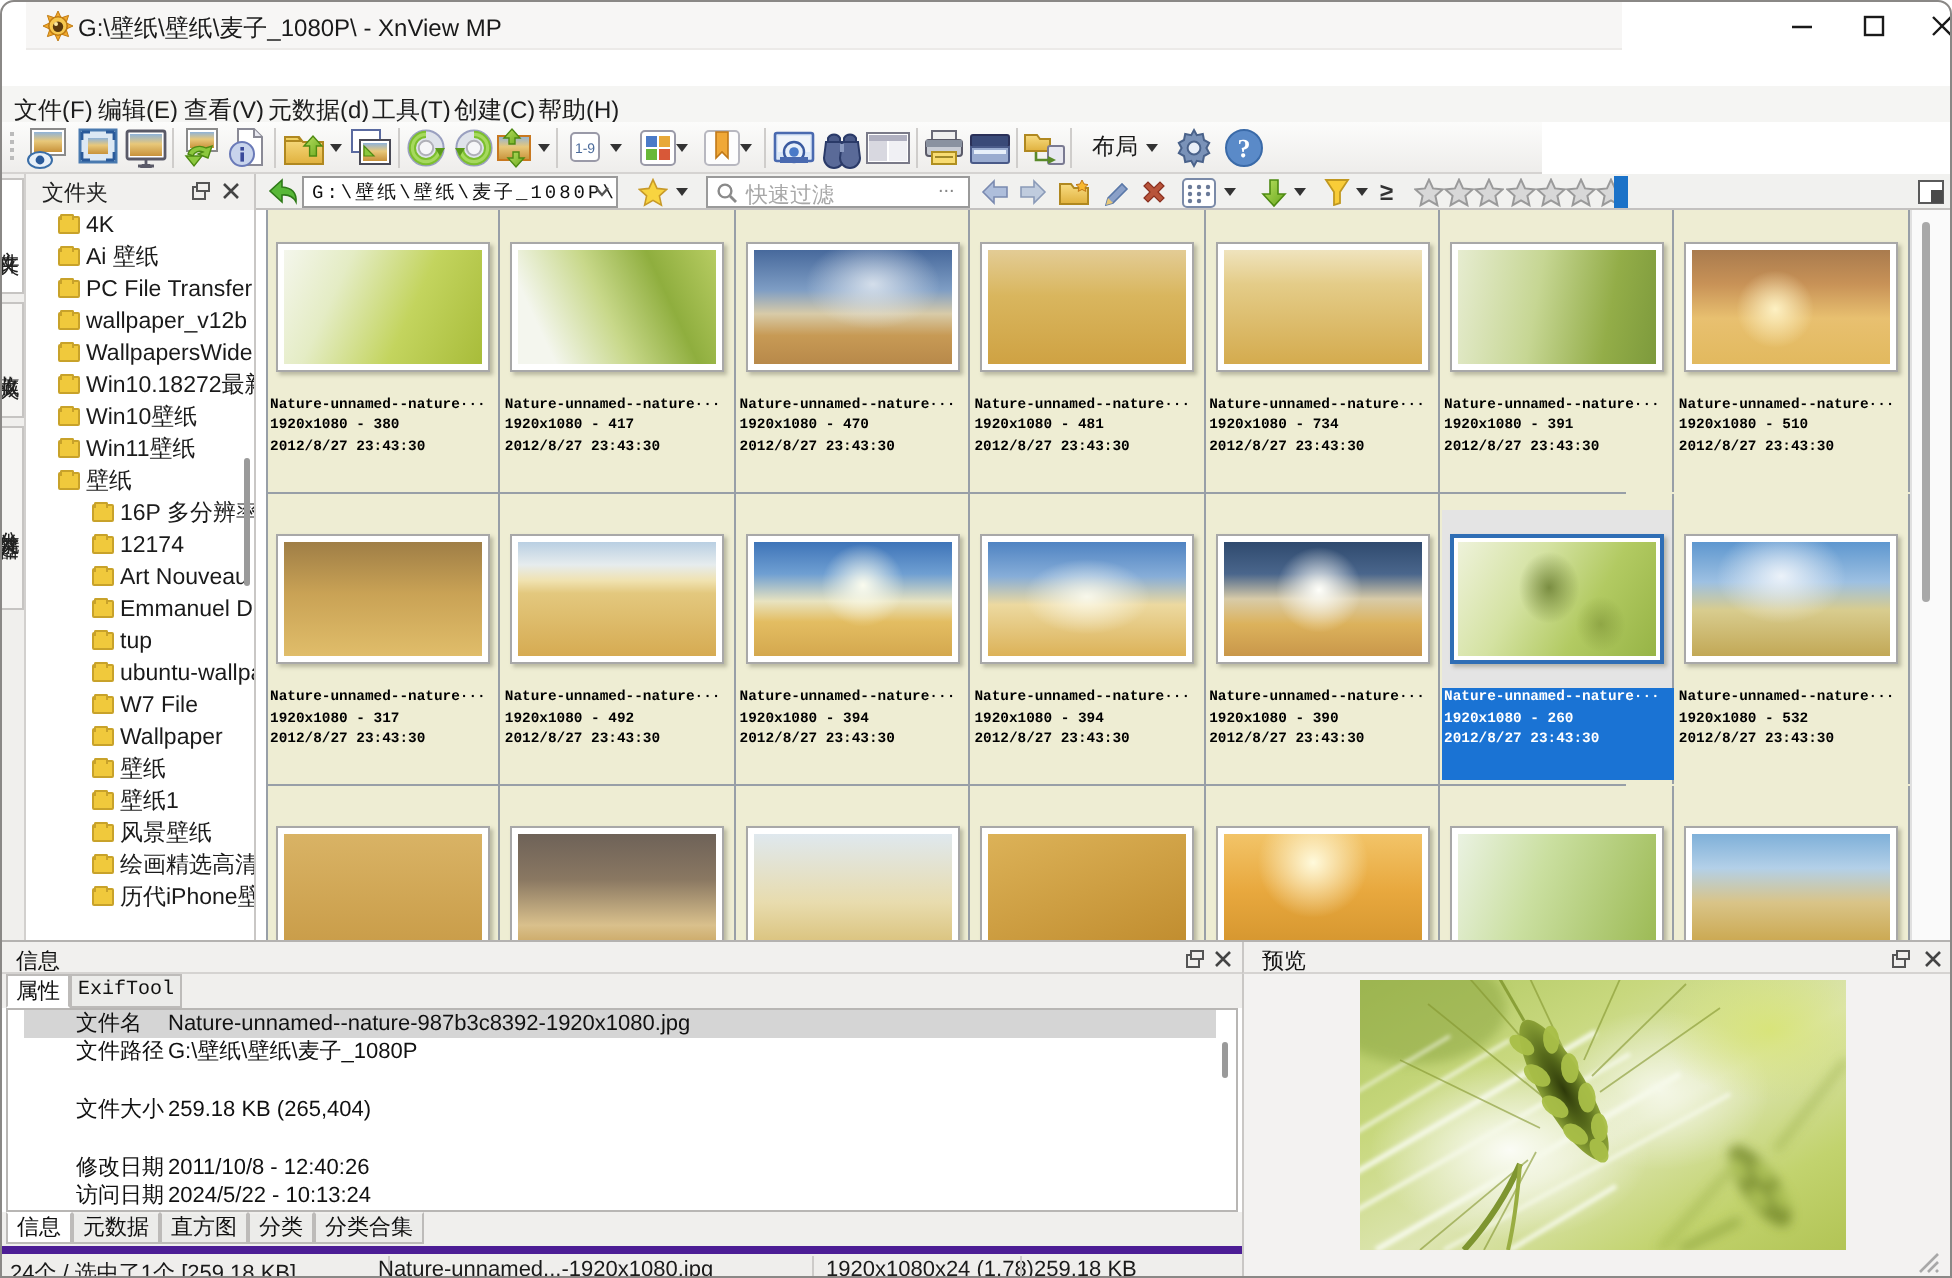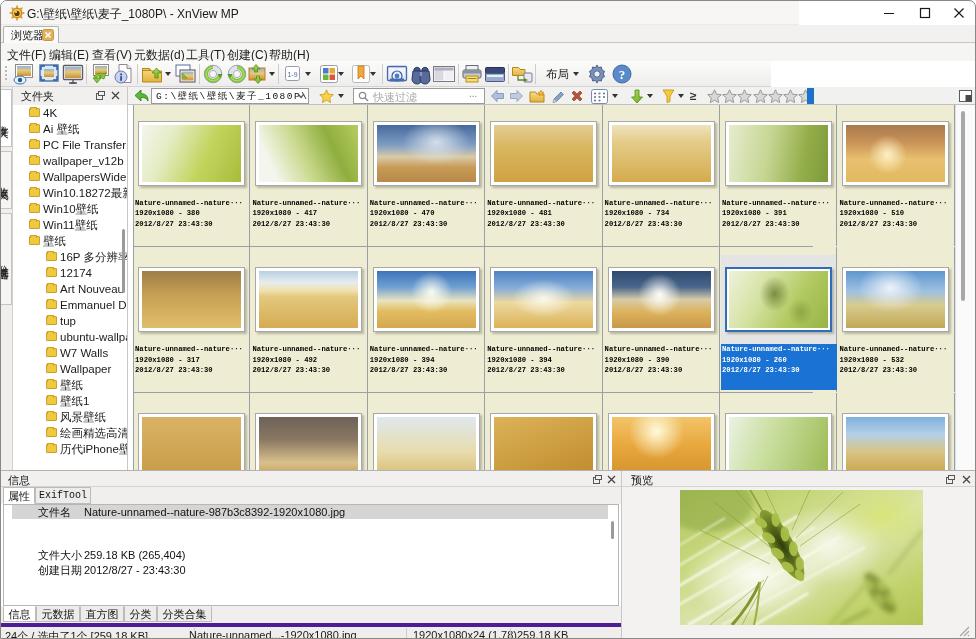--- a/index.html
+++ b/index.html
@@ -1,20 +1,20 @@
 <!DOCTYPE html>
 <html><head><meta charset="utf-8">
 <style>
 *{margin:0;padding:0;box-sizing:border-box}
 html,body{width:976px;height:639px;overflow:hidden;background:#fff}
 body{font-family:"Liberation Sans",sans-serif;color:#111;position:relative}
 .ab{position:absolute}
 #win{position:absolute;left:0;top:0;width:976px;height:639px;border:1px solid #8a8886;background:#fff;border-radius:7px 7px 0 0;overflow:hidden}
 
-#titlebar{left:0;top:0;width:798px;height:24px;background:#f7f6f5;border-bottom:1px solid #eceae8}
+#titlebar{left:12px;top:0;width:798px;height:24px;background:#f7f6f5;border-bottom:1px solid #eceae8}
 #titletxt{left:26px;top:5px;font-size:12px;color:#1a1a1a}
 
 #tabbar{left:0;top:24px;width:974px;height:18px;background:#f2f1ef;border-bottom:1px solid #c9c7c5}
 #tab1{left:2px;top:1px;width:56px;height:17px;background:#fbfbfa;border:1px solid #b3b1af;border-bottom:none;border-radius:2px 2px 0 0;font-size:11px;line-height:16px;padding-left:7px}
 
 #menubar{left:0;top:42px;width:974px;height:18px;background:#f5f5f3;font-size:12px;color:#1c1c1c}
 #menubar span{position:absolute;top:4px}
 
 #toolbar{left:0;top:60px;width:770px;height:26px;background:linear-gradient(#fcfcfb,#eeedeb);border-bottom:1px solid #d5d3d1}
 .tsep{position:absolute;top:3px;width:1px;height:20px;background:#cfcdcb}
@@ -85,26 +85,20 @@
   <svg class="ab" style="left:882px;top:6px" width="12" height="12" viewBox="0 0 12 12">
         <path d="M1 6.5 h10" stroke="#1a1a1a" stroke-width="1.2" fill="none"></path>
       </svg>
   <svg class="ab" style="left:918px;top:6px" width="12" height="12" viewBox="0 0 12 12">
         <rect x="1.5" y="1.5" width="9" height="9" fill="none" stroke="#1a1a1a" stroke-width="1.2"></rect>
       </svg>
   <svg class="ab" style="left:952px;top:6px" width="12" height="12" viewBox="0 0 12 12">
         <path d="M1.5 1.5 L10.5 10.5 M10.5 1.5 L1.5 10.5" stroke="#1a1a1a" stroke-width="1.2"></path>
       </svg>
 </div>
-<div class="ab" id="tabbar">
-      <div class="ab" id="tab1">浏览器<svg class="ab" style="left:38px;top:2px" width="12" height="12" viewBox="0 0 12 12">
-          <rect x="0.5" y="0.5" width="11" height="11" rx="2" fill="#e3b05c" stroke="#c89540"></rect>
-          <path d="M3.5 3.5 L8.5 8.5 M8.5 3.5 L3.5 8.5" stroke="#fff" stroke-width="1.6"></path>
-        </svg></div>
-    </div>
 <div class="ab" id="menubar">
       <span style="left:6px">文件(F)</span>
       <span style="left:48px">编辑(E)</span>
       <span style="left:91px">查看(V)</span>
       <span style="left:133px">元数据(d)</span>
       <span style="left:185px">工具(T)</span>
       <span style="left:226px">创建(C)</span>
       <span style="left:268px">帮助(H)</span>
     </div>
 <div class="ab" id="toolbar"><svg width="0" height="0">
@@ -355,21 +349,21 @@
       <div class="ti" style="left:47px;top:160px">12174</div>
       <div class="fold" style="left:33px;top:179px"></div>
       <div class="ti" style="left:47px;top:176px">Art Nouveau</div>
       <div class="fold" style="left:33px;top:195px"></div>
       <div class="ti" style="left:47px;top:192px">Emmanuel Dauth</div>
       <div class="fold" style="left:33px;top:211px"></div>
       <div class="ti" style="left:47px;top:208px">tup</div>
       <div class="fold" style="left:33px;top:227px"></div>
       <div class="ti" style="left:47px;top:224px">ubuntu-wallpap</div>
       <div class="fold" style="left:33px;top:243px"></div>
-      <div class="ti" style="left:47px;top:240px">W7 Walls</div>
+      <div class="ti" style="left:47px;top:240px">W7 File</div>
       <div class="fold" style="left:33px;top:259px"></div>
       <div class="ti" style="left:47px;top:256px">Wallpaper</div>
       <div class="fold" style="left:33px;top:275px"></div>
       <div class="ti" style="left:47px;top:272px">壁纸</div>
       <div class="fold" style="left:33px;top:291px"></div>
       <div class="ti" style="left:47px;top:288px">壁纸1</div>
       <div class="fold" style="left:33px;top:307px"></div>
       <div class="ti" style="left:47px;top:304px">风景壁纸</div>
       <div class="fold" style="left:33px;top:323px"></div>
       <div class="ti" style="left:47px;top:320px">绘画精选高清壁纸</div>
@@ -533,29 +527,39 @@
  <svg class="ab" style="left:340px;top:4px" width="9" height="9" viewBox="0 0 9 9">
         <path d="M1 1 L8 8 M8 1 L1 8" stroke="#444" stroke-width="1.3"></path>
       </svg>
 </div>
 <div class="ab" id="ptable">
       <div class="prow" style="top:0.0px">
         <div class="ab" style="left:8px;top:0;width:596px;height:14.4px;background:#d5d5d5;"></div>
         <span class="k">文件名</span>
         <span class="v">Nature-unnamed--nature-987b3c8392-1920x1080.jpg</span>
       </div>
+      <div class="prow" style="top:14.4px">
+        <div class="ab" style="left:8px;top:0;width:596px;height:14.4px;"></div>
+        <span class="k">文件路径</span>
+        <span class="v">G:\壁纸\壁纸\麦子_1080P</span>
+      </div>
       <div class="prow" style="top:43.2px">
         <div class="ab" style="left:8px;top:0;width:596px;height:14.4px;"></div>
         <span class="k">文件大小</span>
         <span class="v">259.18 KB (265,404)</span>
       </div>
-      <div class="prow" style="top:57.6px">
+      <div class="prow" style="top:72.0px">
         <div class="ab" style="left:8px;top:0;width:596px;height:14.4px;"></div>
-        <span class="k">创建日期</span>
-        <span class="v">2012/8/27 - 23:43:30</span>
+        <span class="k">修改日期</span>
+        <span class="v">2011/10/8 - 12:40:26</span>
+      </div>
+      <div class="prow" style="top:86.4px">
+        <div class="ab" style="left:8px;top:0;width:596px;height:14.4px;"></div>
+        <span class="k">访问日期</span>
+        <span class="v">2024/5/22 - 10:13:24</span>
       </div>
       <div class="ab" style="left:607px;top:16px;width:3px;height:18px;background:#9a9a9a;border-radius:1.5px"></div>
     </div>
 <div class="ab" id="bottabs">
  <div class="btab sel" style="left:2px;width:33px">信息</div>
  <div class="btab" style="left:35px;width:44px">元数据</div>
  <div class="btab" style="left:79px;width:44px">直方图</div>
  <div class="btab" style="left:123px;width:33px">分类</div>
  <div class="btab" style="left:156px;width:55px">分类合集</div>
 </div>

